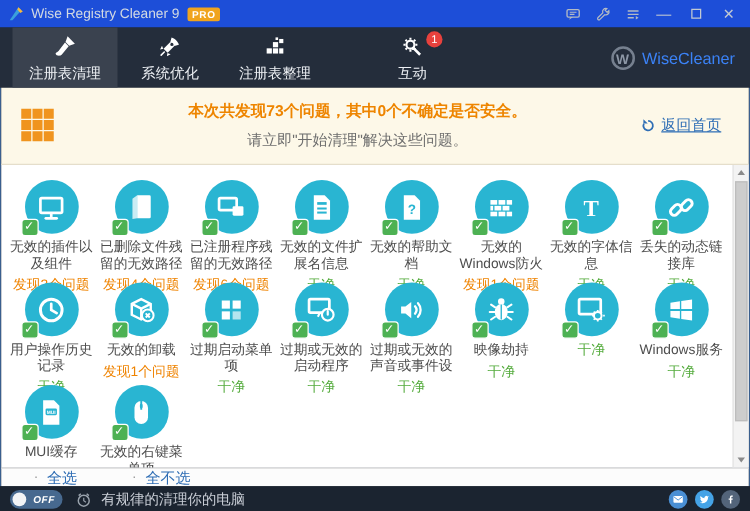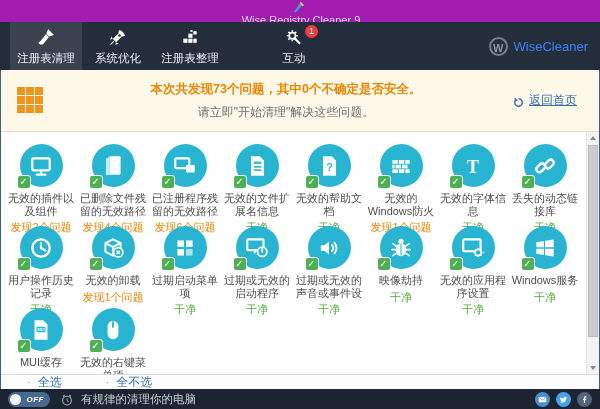--- a/index.html
+++ b/index.html
@@ -3,35 +3,35 @@
 <meta charset="utf-8">
 <style>
   html,body{margin:0;padding:0;background:#888;}
   *{box-sizing:border-box;}
   .window{
     width:600px;height:409px;position:relative;overflow:hidden;
     font-family:"Liberation Sans","DejaVu Sans",sans-serif;
     background:#1b2430;
   }
   
-  .titlebar{height:22px;background:#a21caf;display:flex;align-items:center;padding:0 4px 0 6px;flex-direction:column;}
+  .titlebar{height:22px;background:#1d4ed8;display:flex;align-items:center;padding:0 4px 0 6px;}
   .app-ic{width:14px;height:14px;margin-right:5px;display:inline-flex;}
   .app-ic svg{width:14px;height:14px;}
   .title{font-size:11px;color:#d3dae2;}
   .pro{margin-left:6px;background:#f0a41e;color:#fff;font-size:8px;font-weight:bold;
        padding:1px 4px;border-radius:2px;letter-spacing:.5px;}
   .tb-right{margin-left:auto;display:flex;align-items:center;}
   .tb-ic{width:24px;height:18px;display:inline-flex;align-items:center;justify-content:center;cursor:pointer;}
   .tb-ic svg{width:13px;height:13px;}
   .winbtn{width:26px;height:18px;color:#c2c9d2;font-size:12px;display:inline-flex;
           align-items:center;justify-content:center;cursor:pointer;}
   .maxbox{width:8px;height:8px;border:1px solid #c2c9d2;display:inline-block;}
   
   .tabbar{height:48px;background:#242d3b;display:flex;align-items:stretch;padding-left:10px;position:relative;}
-  .tab{width:72px;display:flex;flex-direction:column;align-items:center;justify-content:center;
+  .tab{width:84px;display:flex;flex-direction:column;align-items:center;justify-content:center;
        cursor:pointer;position:relative;}
   .tab:last-of-type{width:64px;margin-left:36px;}
   .tab.active{background:#3a424f;}
   .tab-ic{height:21px;display:flex;align-items:center;}
   .tab-ic svg{width:22px;height:20px;}
   .tab-label{font-size:11.5px;color:#edf0f4;margin-top:3px;}
   .nbadge{position:absolute;top:3px;right:8px;width:13px;height:13px;border-radius:50%;
           background:#e8413d;color:#fff;font-size:9px;line-height:13px;text-align:center;}
   .brand{position:absolute;right:12px;top:0;height:48px;display:flex;align-items:center;}
   .brand-circle{width:19px;height:19px;border:2px solid #76808f;border-radius:50%;
@@ -41,21 +41,21 @@
   .frame{border-left:1px solid #3a5f8e;border-right:1px solid #3a5f8e;width:600px;}
   
   .notice{height:62px;background:#fdf8e8;border-bottom:1px solid #e5decb;
           display:flex;align-items:center;padding:0 8px 0 16px;}
   .grid-ic{width:27px;height:27px;display:grid;grid-template-columns:repeat(3,8px);
            grid-auto-rows:8px;gap:1px;margin-right:16px;}
   .grid-ic i{background:#f0941e;}
   .notice-text{flex:1;text-align:center;}
   .n1{font-size:12.5px;font-weight:bold;color:#ee8500;margin-bottom:6px;}
   .n2{font-size:12px;color:#6e6e6e;}
-  .backlink{display:flex;align-items:flex-end;color:#2f6eb5;font-size:12px;text-decoration:underline;
+  .backlink{display:flex;align-items:center;color:#2f6eb5;font-size:12px;text-decoration:underline;
             cursor:pointer;margin-right:14px;white-space:nowrap;}
   .backlink svg{width:13px;height:13px;margin-right:4px;}
   .startbtn{width:102px;height:30px;background:#41bd7b;color:#fff;font-size:14px;border:none;
             border-radius:2px;cursor:pointer;letter-spacing:2px;font-family:inherit;}
   
   .content{height:242px;background:#fff;position:relative;overflow:hidden;}
   .grid{display:grid;grid-template-columns:repeat(8,72px);grid-auto-rows:82px;
         padding:12px 0 0 4px;margin-right:14px;}
   .cell{text-align:center;cursor:pointer;}
   .icw{width:43px;height:43px;margin:0 auto;position:relative;}
@@ -439,21 +439,20 @@
                 <svg viewBox="0 0 24 24">
                   <rect x="3" y="4" width="16" height="11" rx="1" fill="none" stroke="#fff" stroke-width="2"></rect>
                   <circle cx="16.8" cy="16.2" r="2.8" fill="#29b5d2" stroke="#fff" stroke-width="1.5"></circle>
                   <g stroke="#fff" stroke-width="1.3">
                     <path d="M16.8 12v1.2M16.8 19.2v1.2M12.6 16.2h1.2M20.8 16.2h1.2M13.8 13.2l.9.9M18.9 18.3l.9.9M19.8 13.2l-.9.9M14.7 18.3l-.9.9"></path>
                   </g>
                 </svg>
               </div>
               <div class="check">✓</div>
             </div>
-            <div class="label">无效的应用程序设置</div>
             <div class="status clean">干净</div>
           </div>
           <div class="cell">
             <div class="icw">
               <div class="circle">
                 <svg viewBox="0 0 24 24">
                   <g fill="#fff">
                     <path d="M4 6.6l7-1v5.6H4zM12 5.4l8-1.2v7h-8zM4 12.8h7v5.6l-7-1zM12 12.8h8v7l-8-1.2z"></path>
                   </g>
                 </svg>

